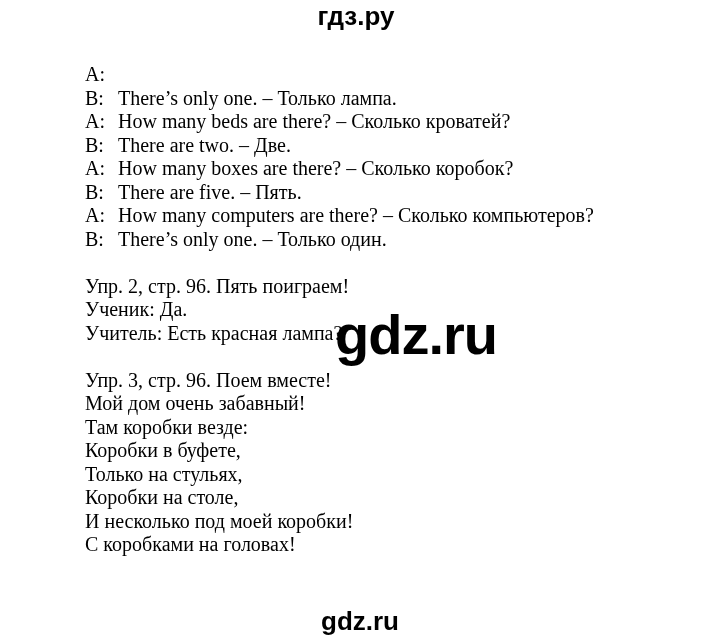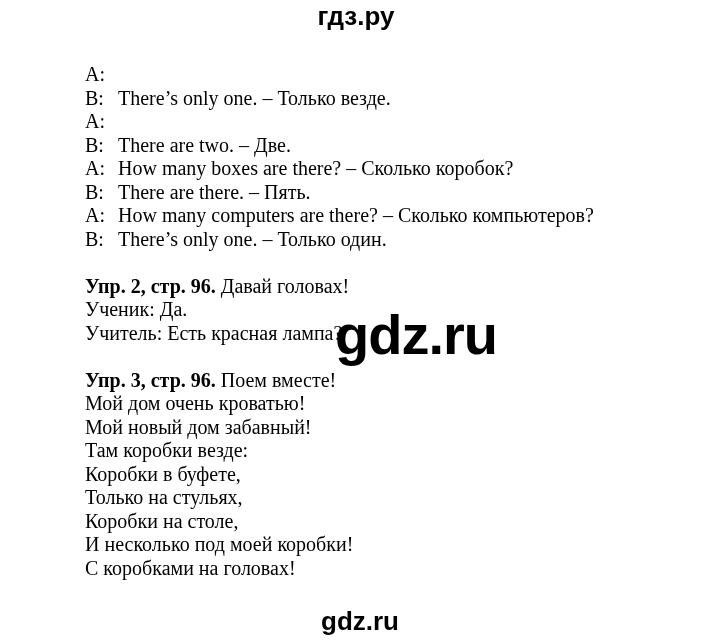--- a/index.html
+++ b/index.html
@@ -23,21 +23,21 @@
   .content {
     position: absolute;
     top: 63px; left: 85px;
     font-size: 20px;
     line-height: 23.5px;
     white-space: nowrap;
   }
   .dialogue-line { display: flex; }
   .speaker { flex: 0 0 33px; width: 33px; }
   .exercise { margin-top: 23.5px; }
-  .bold { font-weight: 700; }
+  .bold { font-weight: 400; }
   .watermark {
     position: absolute;
     left: 335px; top: 307px;
     font-family: "Liberation Sans", sans-serif;
     font-weight: 700;
     font-size: 56px;
     line-height: 1;
     letter-spacing: -1px;
     color: #000000;
   }
@@ -58,63 +58,63 @@
 <div class="site-header">гдз.ру</div>
 
 <div class="content">
 
   <div>
     <div class="dialogue-line">
       <span class="speaker">A:</span>
     </div>
     <div class="dialogue-line">
       <span class="speaker">B:</span>
-        <span>There’s only one. – Только везде.</span>
+        <span>There’s only one. – Только лампа.</span>
     </div>
     <div class="dialogue-line">
       <span class="speaker">A:</span>
+        <span>How many beds are there? – Сколько кроватей?</span>
     </div>
     <div class="dialogue-line">
       <span class="speaker">B:</span>
         <span>There are two. – Две.</span>
     </div>
     <div class="dialogue-line">
       <span class="speaker">A:</span>
         <span>How many boxes are there? – Сколько коробок?</span>
     </div>
     <div class="dialogue-line">
       <span class="speaker">B:</span>
-        <span>There are there. – Пять.</span>
+        <span>There are five. – Пять.</span>
     </div>
     <div class="dialogue-line">
       <span class="speaker">A:</span>
         <span>How many computers are there? – Сколько компьютеров?</span>
     </div>
     <div class="dialogue-line">
       <span class="speaker">B:</span>
         <span>There’s only one. – Только один.</span>
     </div>
   </div>
 
   <div class="exercise">
     <div>
       <span class="bold">Упр. 2, стр. 96.</span>
-      <span>Давай головах!</span>
+      <span>Пять поиграем!</span>
     </div>
     <div>Ученик: Да.</div>
     <div>Учитель: Есть красная лампа?</div>
   </div>
 
   <div class="exercise">
     <div>
       <span class="bold">Упр. 3, стр. 96.</span>
       <span>Поем вместе!</span>
     </div>
-    <div>Мой дом очень кроватью!</div>
-    <div>Мой новый дом забавный!</div>
+    <div>Мой дом очень забавный!</div>
     <div>Там коробки везде:</div>
     <div>Коробки в буфете,</div>
     <div>Только на стульях,</div>
     <div>Коробки на столе,</div>
     <div>И несколько под моей коробки!</div>
     <div>С коробками на головах!</div>
   </div>
 
 </div>
 

